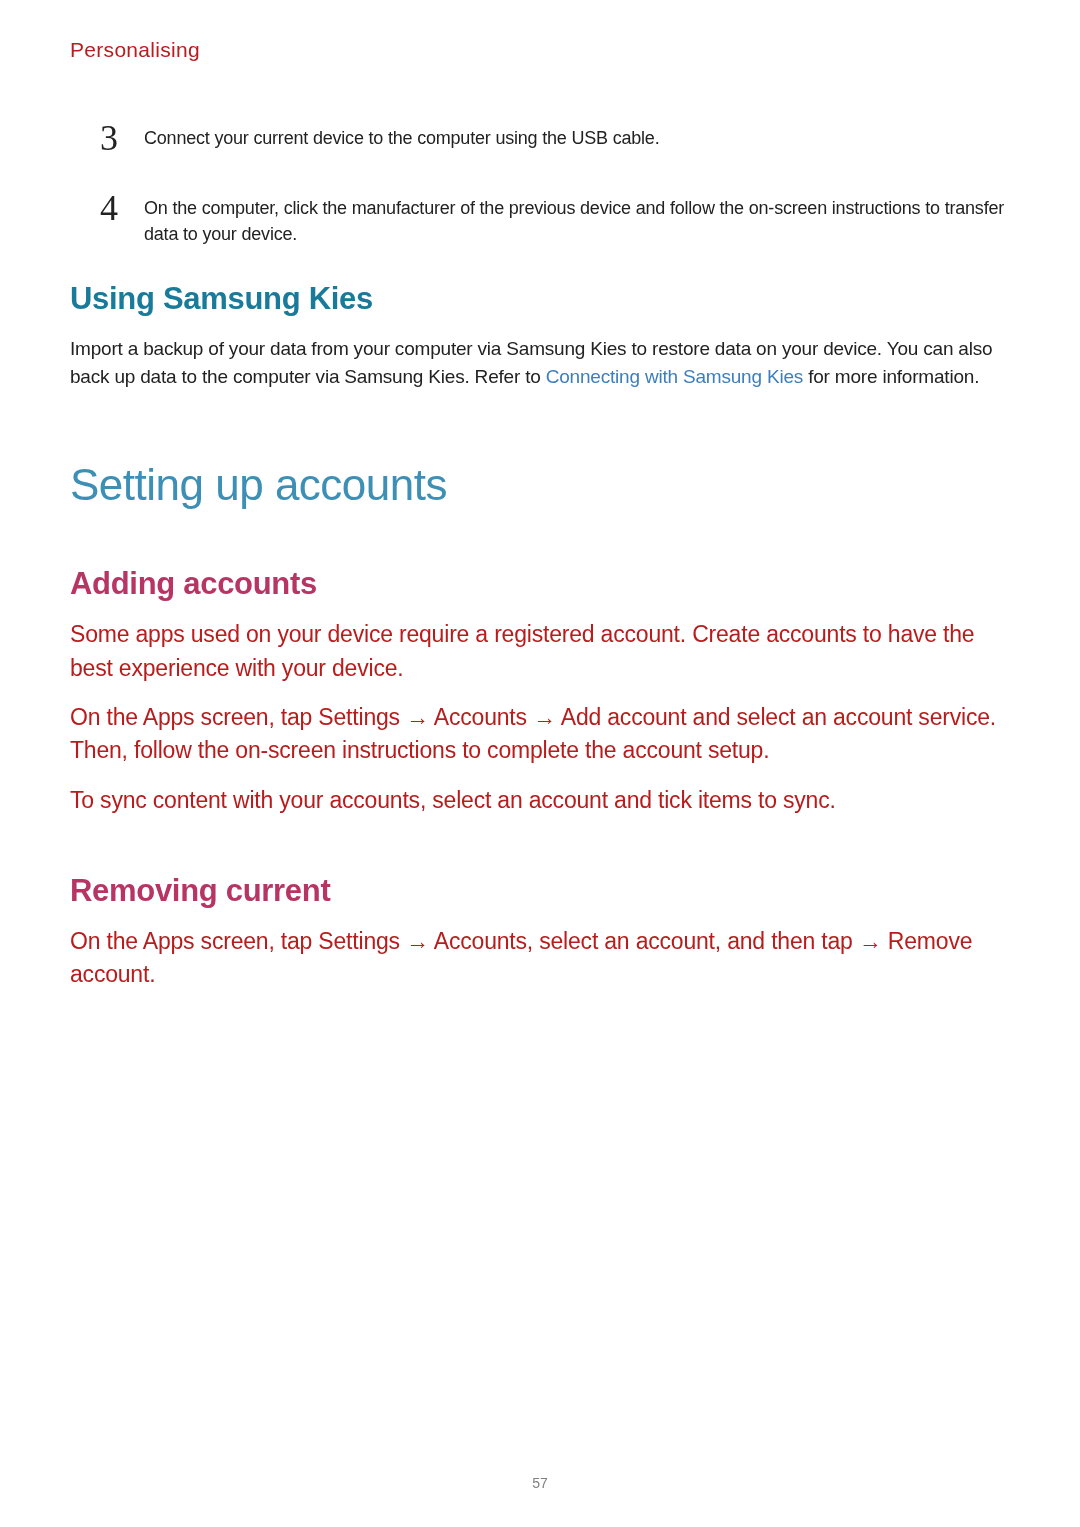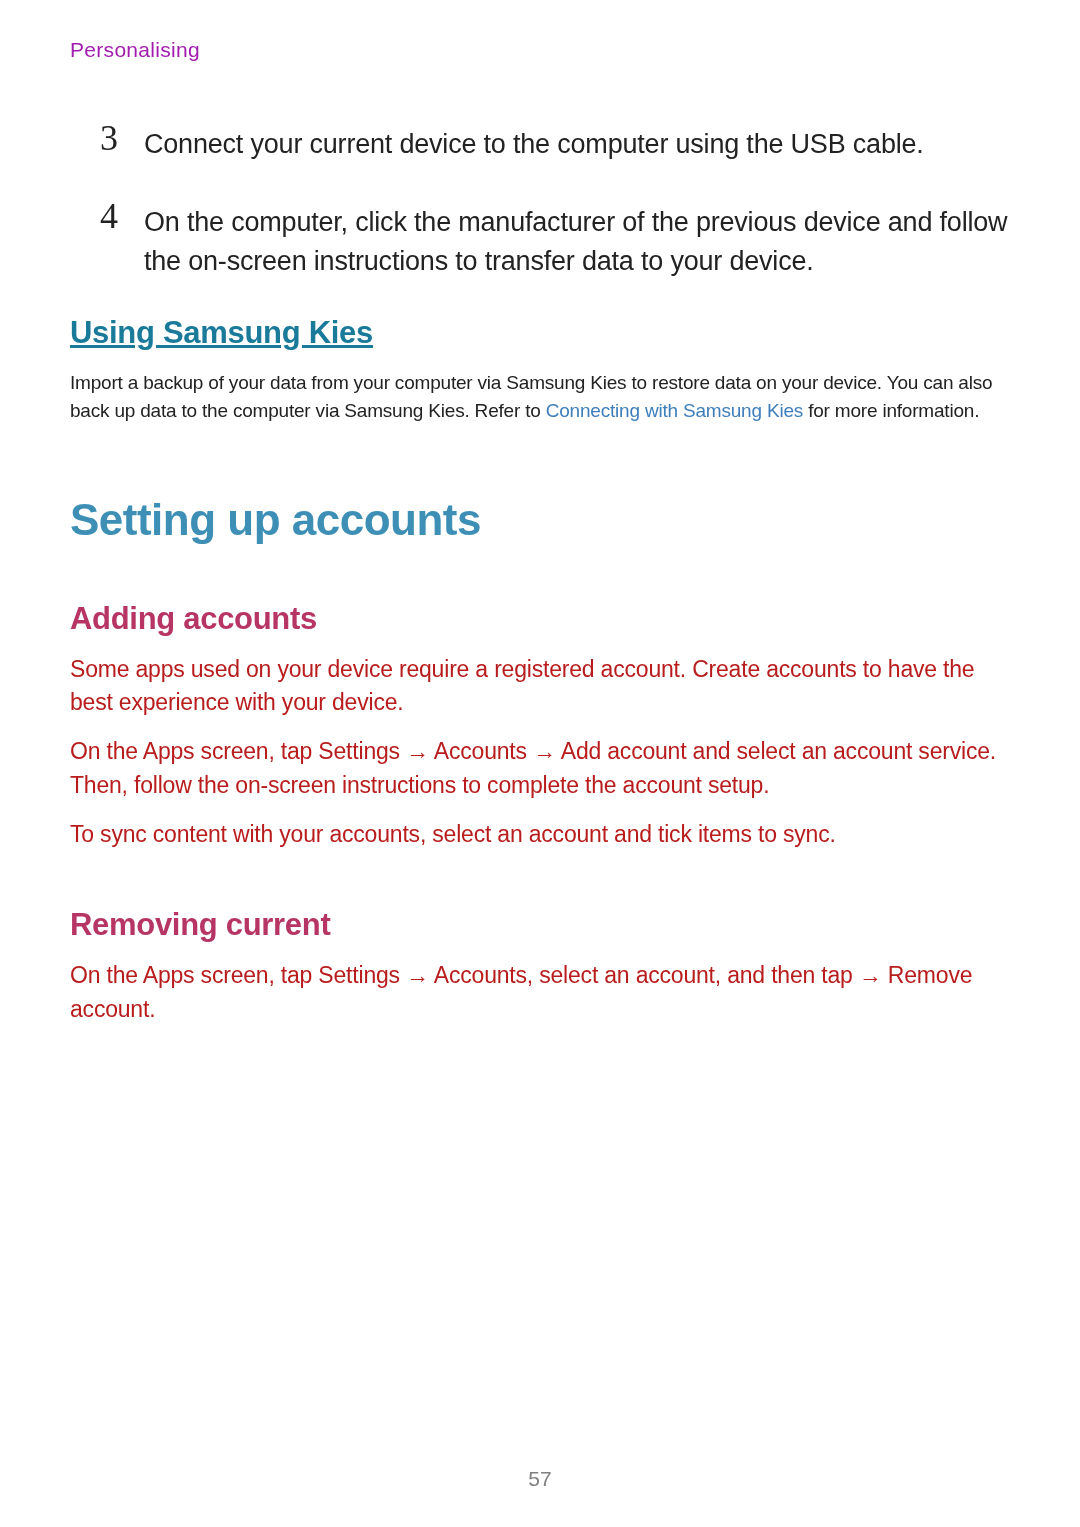--- a/index.html
+++ b/index.html
@@ -11,21 +11,21 @@
       font-family: Arial, Helvetica, sans-serif;
       background: #ffffff;
       width: 1080px;
       height: 1527px;
       position: relative;
       padding: 38px 70px 30px 70px;
       color: #333333;
     }
     .header-text {
       font-size: 21px;
-      color: #a21caf;
+      color: #b91c1c;
       font-weight: 300;
       letter-spacing: 0.3px;
     }
     .steps-container {
       margin-top: 58px;
       padding-left: 30px;
     }
     .step {
       display: flex;
       align-items: flex-start;
@@ -35,47 +35,46 @@
       font-size: 36px;
       font-weight: 400;
       color: #222222;
       width: 44px;
       flex-shrink: 0;
       line-height: 1;
       font-family: Georgia, 'Times New Roman', serif;
       letter-spacing: -1px;
     }
     .step-text {
-      font-size: 27px;
+      font-size: 18px;
       color: #222222;
       line-height: 1.45;
       padding-top: 5px;
       letter-spacing: -0.2px;
     }
     .section-heading-teal {
       font-size: 31px;
       font-weight: 700;
       color: #1a7a9a;
       margin-top: 24px;
       margin-bottom: 18px;
       letter-spacing: -0.3px;
-      text-decoration: underline;
     }
     .body-text {
       font-size: 19px;
       color: #222222;
       line-height: 1.45;
       letter-spacing: -0.2px;
     }
     .link {
       color: #3d7ebb;
     }
     .main-heading {
       font-size: 44px;
-      font-weight: 700;
+      font-weight: 400;
       color: #3d8fb5;
       margin-top: 70px;
       margin-bottom: 40px;
       letter-spacing: -0.5px;
     }
     .section-heading-magenta {
       font-size: 31px;
       font-weight: 700;
       color: #b63564;
       margin-top: 56px;
@@ -90,21 +89,21 @@
       letter-spacing: -0.2px;
     }
     .bold {
       font-weight: 400;
     }
     .page-number {
       position: absolute;
       bottom: 36px;
       left: 50%;
       transform: translateX(-50%);
-      font-size: 21px;
+      font-size: 14px;
       color: #808080;
     }
   </style>
 </head>
 <body>
 
 <div class="header-text">Personalising</div>
 
 <div class="steps-container">
   <div class="step">

